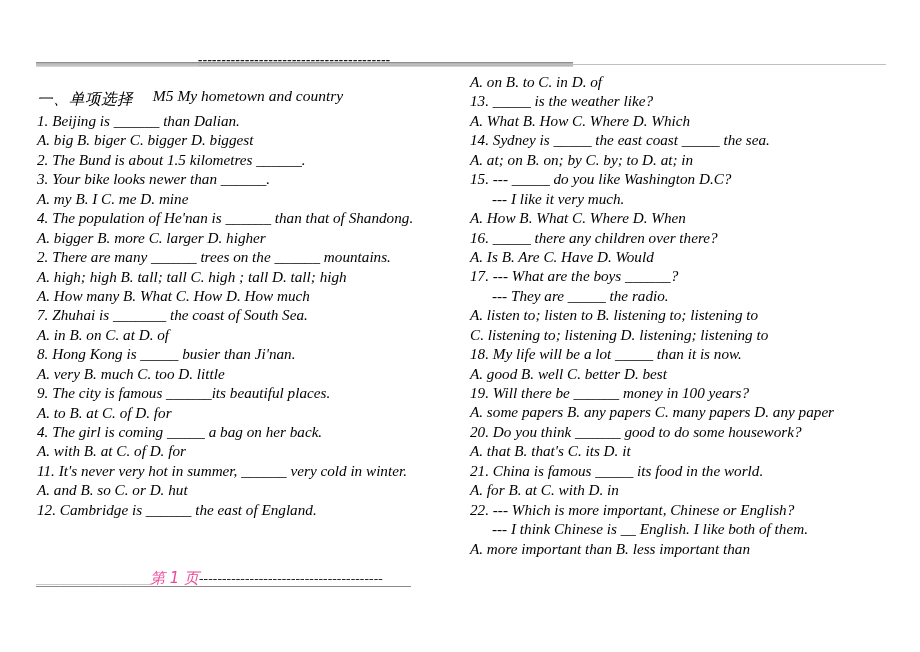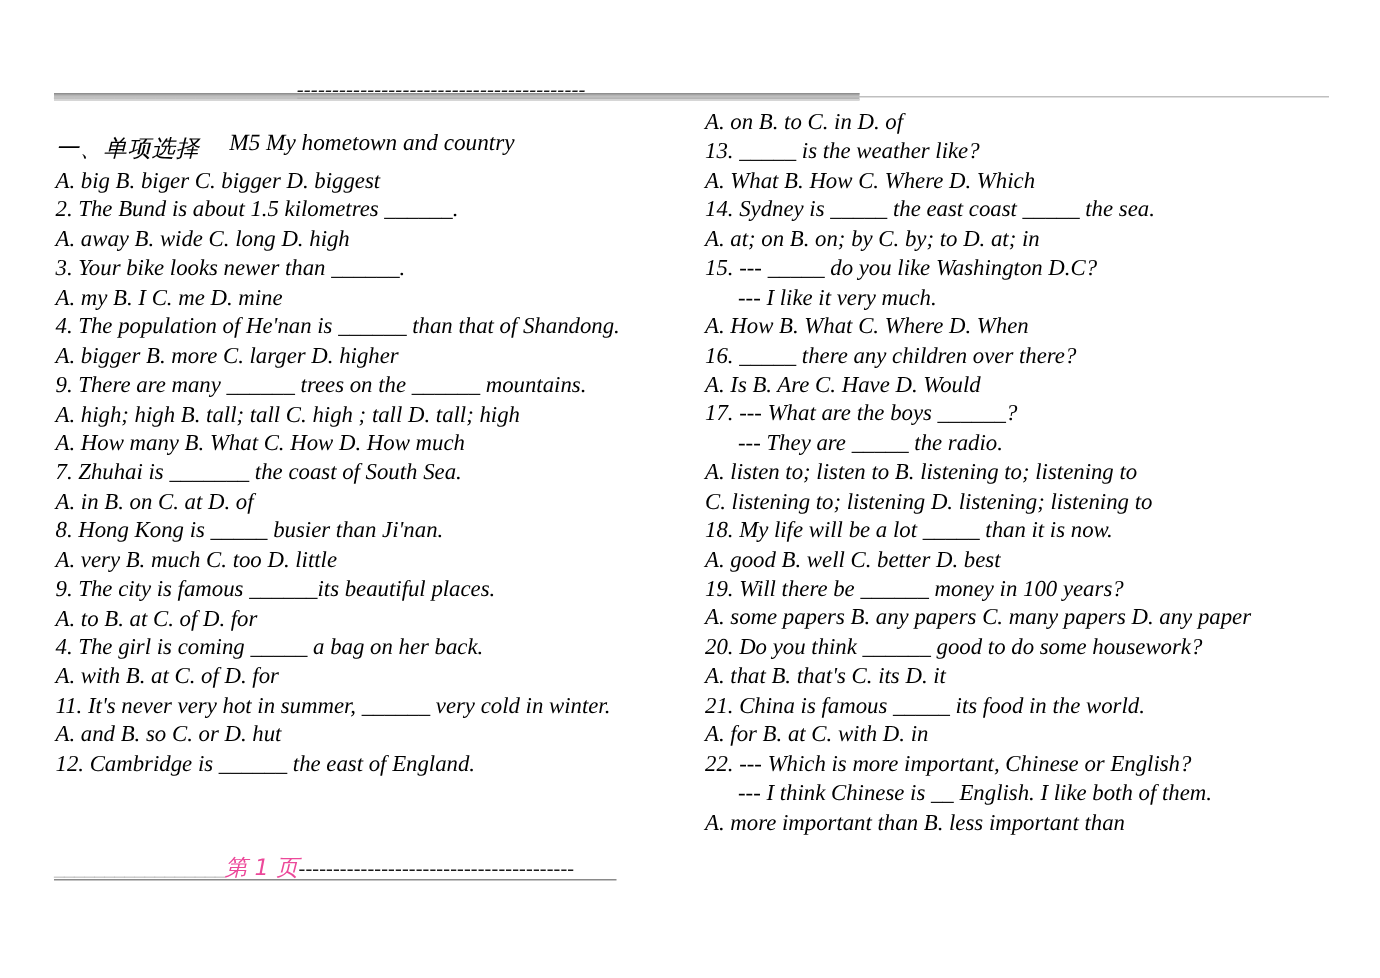--- a/index.html
+++ b/index.html
@@ -170,28 +170,28 @@
     <div class="header-rule-inner"></div>
     <div class="header-rule"></div>
     <div class="header-dashes"><span class="hd-gray">________________________</span><span class="hd-dark">-----------------------------------------</span></div>
   </div>
 
   <div class="doc-title">M5 My hometown and country</div>
 
   <div class="section-heading">一、单项选择</div>
 
   <div class="column" id="left-column">
+      <div class="line">1. Beijing is ______ than Dalian.</div>
       <div class="line">A. big    B. biger    C. bigger    D. biggest</div>
       <div class="line">2. The Bund is about 1.5 kilometres ______.</div>
-      <div class="line">A. away    B. wide    C. long    D. high</div>
       <div class="line">3. Your bike looks newer than ______.</div>
       <div class="line">A. my    B. I    C. me    D. mine</div>
       <div class="line">4. The population of He'nan is ______ than that of Shandong.</div>
       <div class="line">A. bigger    B. more    C. larger    D. higher</div>
-      <div class="line">9. There are many ______ trees on the ______ mountains.</div>
+      <div class="line">2. There are many ______ trees on the ______ mountains.</div>
       <div class="line">A. high; high    B. tall; tall    C. high ; tall    D. tall; high</div>
       <div class="line">A. How many    B. What    C. How    D. How much</div>
       <div class="line">7. Zhuhai is _______ the coast of South Sea.</div>
       <div class="line">A. in    B. on    C. at    D. of</div>
       <div class="line">8. Hong Kong is _____ busier than Ji'nan.</div>
       <div class="line">A. very    B. much    C. too    D. little</div>
       <div class="line">9. The city is famous ______its beautiful places.</div>
       <div class="line">A. to    B. at    C. of    D. for</div>
       <div class="line">4. The girl is coming _____ a bag on her back.</div>
       <div class="line">A. with    B. at    C. of    D. for</div>

